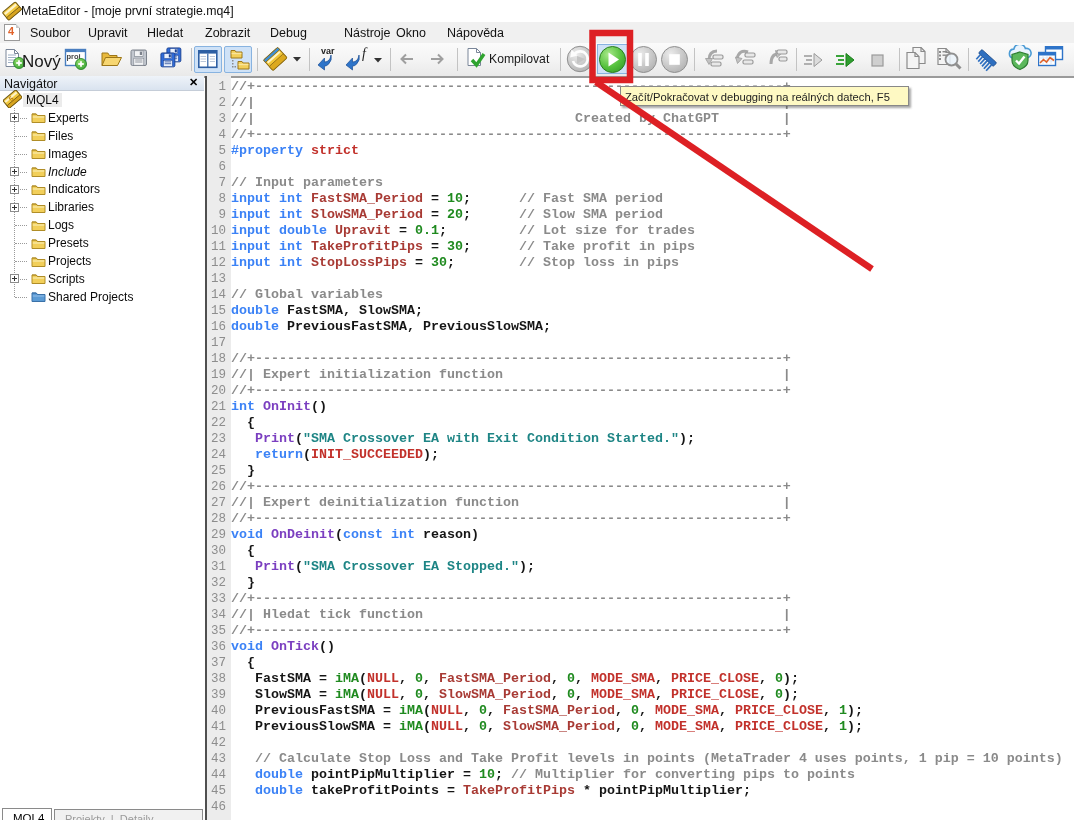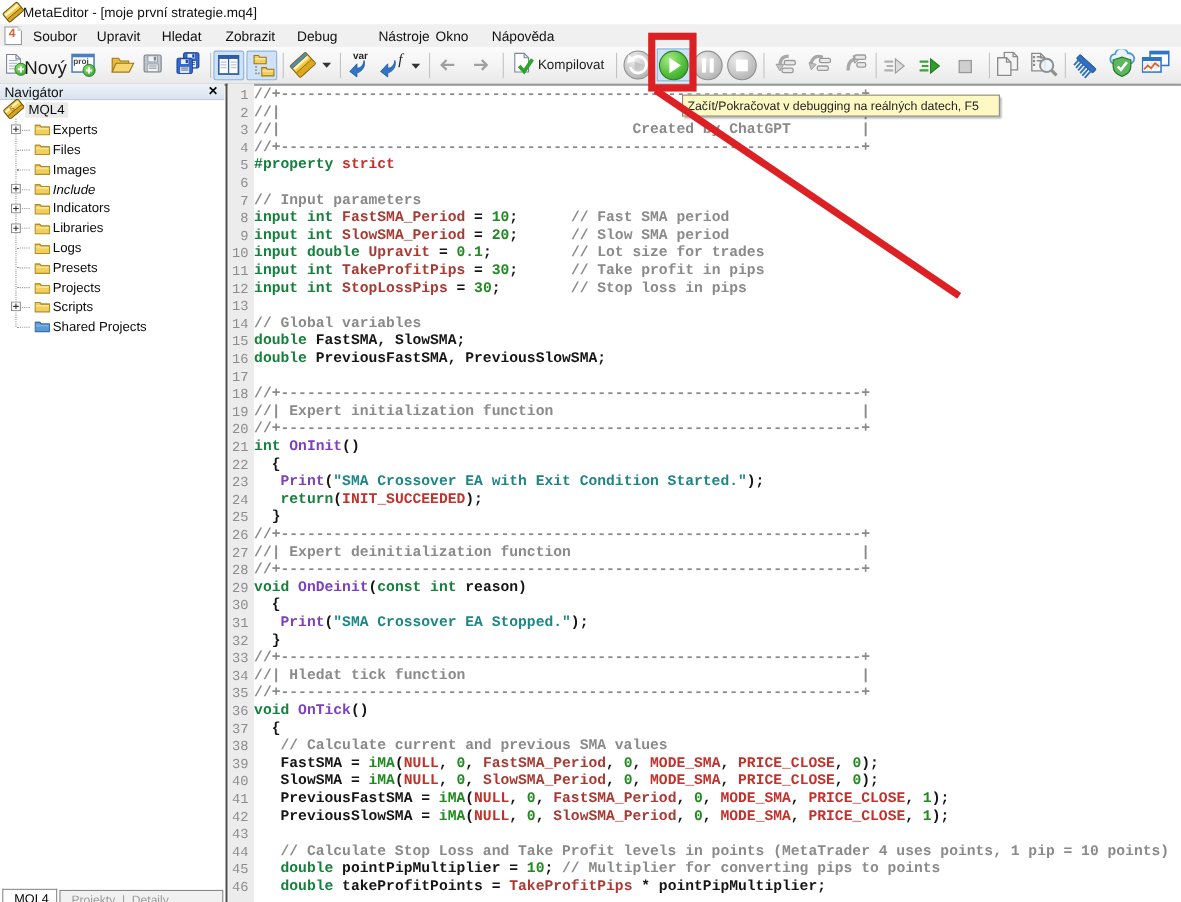--- a/index.html
+++ b/index.html
@@ -23,21 +23,21 @@
   #navx{left:189px;top:76px;font-size:11px;font-weight:bold;color:#000;}
   .tlabel2{font-size:12px;color:#0a0a0a;}
   
   #gutter-bg{left:207px;top:76px;width:24px;height:744px;background:#ececec;}
   #gutter{left:206px;top:78.5px;width:20px;text-align:right;font-family:"Liberation Mono",monospace;
           font-size:12.5px;line-height:16px;color:#8d8d8d;white-space:pre;}
   #code{left:231px;top:78.5px;width:843px;height:741px;overflow:hidden;font-family:"Liberation Mono",monospace;
         font-size:13.33px;line-height:16px;font-weight:bold;color:#151515;white-space:pre;}
   #code i{font-style:normal;}
   #code .c{color:#8a8a8a;}
-  #code .k{color:#15803d;}
+  #code .k{color:#3b82f6;}
   #code .f{color:#7b3fc0;}
   #code .s{color:#1e8585;}
   #code .n{color:#1f8a1f;}
   #code .m{color:#a83a34;}
   #code .r{color:#c2312b;}
   #code .g{color:#1f8a1f;}
   
   
   #tooltip{left:620px;top:86px;width:289px;height:20px;background:#fef9c3;border:1px solid #888888;
            box-sizing:border-box;box-shadow:2px 2px 2px rgba(60,60,60,0.45);}
@@ -584,21 +584,20 @@
 <i class="c">//+------------------------------------------------------------------+</i>
 <i class="k">void</i> <i class="f">OnDeinit</i>(<i class="k">const</i> <i class="k">int</i> reason)
   {
    <i class="f">Print</i>(<i class="s">"SMA Crossover EA Stopped."</i>);
   }
 <i class="c">//+------------------------------------------------------------------+</i>
 <i class="c">//| Hledat tick function                                             |</i>
 <i class="c">//+------------------------------------------------------------------+</i>
 <i class="k">void</i> <i class="f">OnTick</i>()
   {
-   <i class="c">// Calculate current and previous SMA values</i>
    FastSMA = <i class="g">iMA</i>(<i class="r">NULL</i>, <i class="n">0</i>, <i class="m">FastSMA_Period</i>, <i class="n">0</i>, <i class="r">MODE_SMA</i>, <i class="r">PRICE_CLOSE</i>, <i class="n">0</i>);
    SlowSMA = <i class="g">iMA</i>(<i class="r">NULL</i>, <i class="n">0</i>, <i class="m">SlowSMA_Period</i>, <i class="n">0</i>, <i class="r">MODE_SMA</i>, <i class="r">PRICE_CLOSE</i>, <i class="n">0</i>);
    PreviousFastSMA = <i class="g">iMA</i>(<i class="r">NULL</i>, <i class="n">0</i>, <i class="m">FastSMA_Period</i>, <i class="n">0</i>, <i class="r">MODE_SMA</i>, <i class="r">PRICE_CLOSE</i>, <i class="n">1</i>);
    PreviousSlowSMA = <i class="g">iMA</i>(<i class="r">NULL</i>, <i class="n">0</i>, <i class="m">SlowSMA_Period</i>, <i class="n">0</i>, <i class="r">MODE_SMA</i>, <i class="r">PRICE_CLOSE</i>, <i class="n">1</i>);
 
    <i class="c">// Calculate Stop Loss and Take Profit levels in points (MetaTrader 4 uses points, 1 pip = 10 points)</i>
    <i class="k">double</i> pointPipMultiplier = <i class="n">10</i>; <i class="c">// Multiplier for converting pips to points</i>
    <i class="k">double</i> takeProfitPoints = <i class="m">TakeProfitPips</i> * pointPipMultiplier;</pre>
 
 <div class="abs" id="navtabs">

